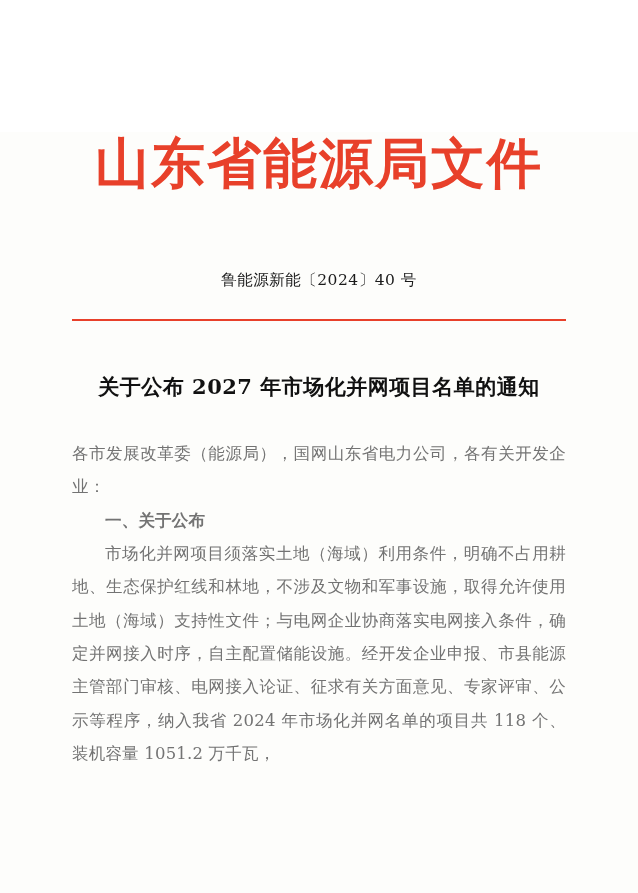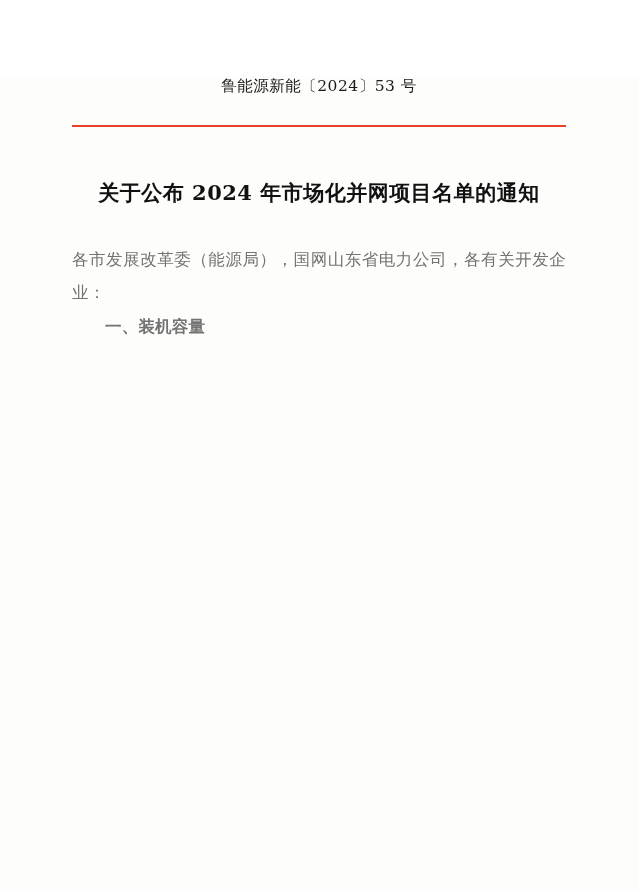--- a/index.html
+++ b/index.html
@@ -74,28 +74,30 @@
     font-weight: bold;
     font-size: 16.5px;
     line-height: 2.02;
   }
 </style>
 </head>
 <body>
 
 <div class="page">
 
+  <div class="masthead">山东省能源局文件</div>
 
-  <div class="doc-number">鲁能源新能〔2024〕53 号</div>
+  <div class="doc-number">鲁能源新能〔2024〕40 号</div>
 
   <div class="red-rule"></div>
 
-  <div class="title">关于公布 2024 年市场化并网项目名单的通知</div>
+  <div class="title">关于公布 2027 年市场化并网项目名单的通知</div>
 
   <div class="body-text">
     <p class="para">各市发展改革委（能源局），国网山东省电力公司，各有关开发企业：</p>
 
 
-    <p class="section-head">一、装机容量</p>
+    <p class="section-head">一、关于公布</p>
 
+    <p class="para indent">市场化并网项目须落实土地（海域）利用条件，明确不占用耕地、生态保护红线和林地，不涉及文物和军事设施，取得允许使用土地（海域）支持性文件；与电网企业协商落实电网接入条件，确定并网接入时序，自主配置储能设施。经开发企业申报、市县能源主管部门审核、电网接入论证、征求有关方面意见、专家评审、公示等程序，纳入我省 2024 年市场化并网名单的项目共 118 个、装机容量 1051.2 万千瓦，</p>
   </div>
 
 </div>
 
 </body></html>

